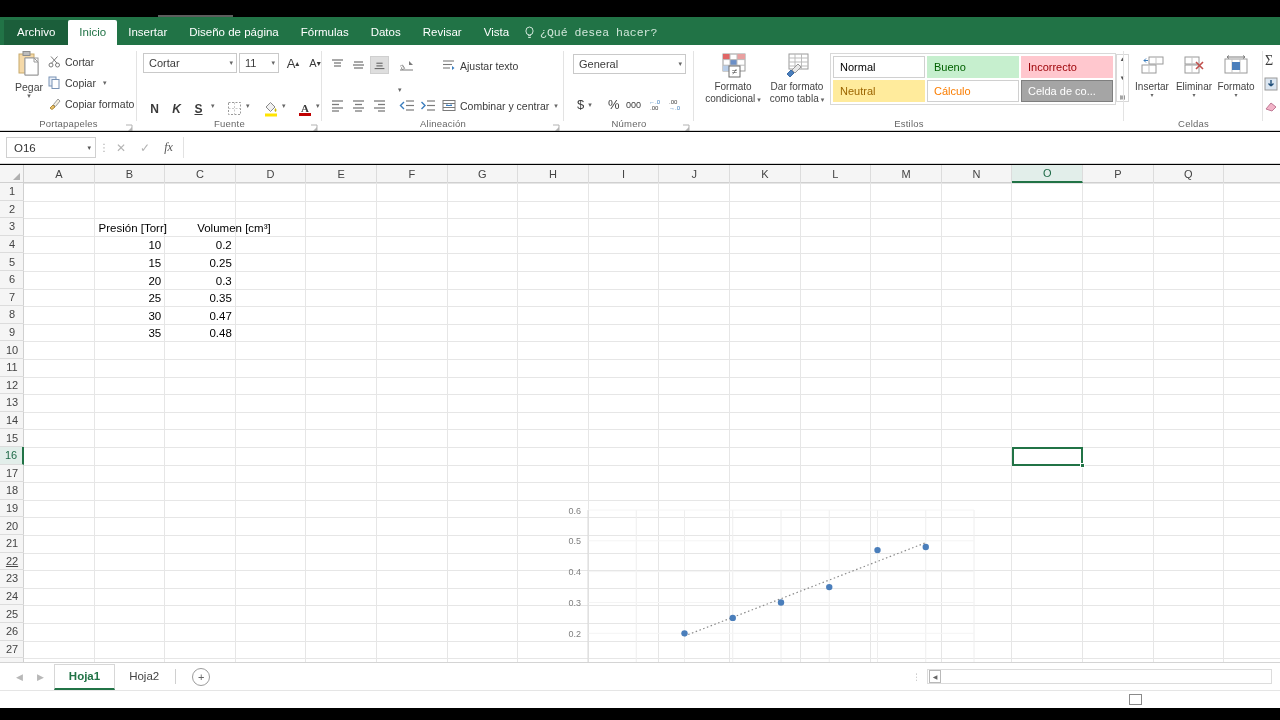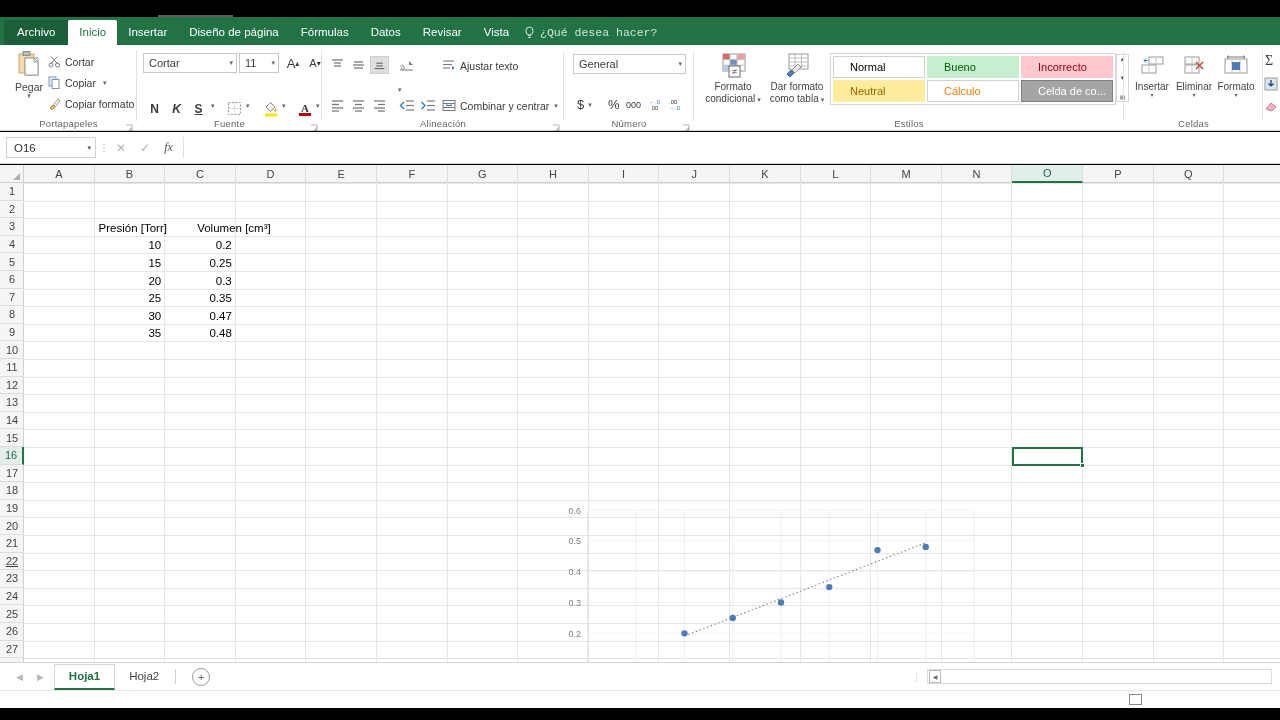--- a/index.html
+++ b/index.html
@@ -66,21 +66,21 @@
   .numbox { position:absolute; border:1px solid #c9c9c9; background:#fff; font-size:11px; color:#3b3b3b;
             display:flex; align-items:center; padding:0 3px 0 5px; }
   .numbtn { position:absolute; font-size:12px; color:#3b3b3b; display:flex; align-items:center; cursor:pointer; }
 
   
   .bigbtn { position:absolute; width:62px; text-align:center; cursor:pointer; }
   .bigbtn .bico { height:30px; display:flex; align-items:center; justify-content:center; }
   .bigbtn .btxt { font-size:10px; color:#444; line-height:11.5px; }
   .stylebox { position:absolute; border:1px solid #d8d8d8; background:#fff; padding:2px; }
   .stylegrid { display:grid; grid-template-columns:repeat(3, 92px); grid-template-rows:22px 22px; gap:2px; }
-  .scell { font-size:11px; display:flex; align-items:center; padding-left:16px; border:1px solid transparent; cursor:pointer;
+  .scell { font-size:11px; display:flex; align-items:center; padding-left:6px; border:1px solid transparent; cursor:pointer;
            overflow:hidden; white-space:nowrap; }
   .sscroll { position:absolute; right:-14px; top:0; width:13px; height:48px; border:1px solid #d8d8d8; background:#fff;
              display:flex; flex-direction:column; justify-content:space-between; align-items:center; font-size:6px; color:#555; padding:1px 0;}
 
   
   .cellbtn { position:absolute; width:44px; text-align:center; cursor:pointer; }
   .cellbtn .cico { height:28px; display:flex; align-items:center; justify-content:center; }
   .cellbtn .ctxt { font-size:10px; color:#444; }
   .cellbtn .ccar { font-size:6px; color:#666; line-height:6px; }
 

